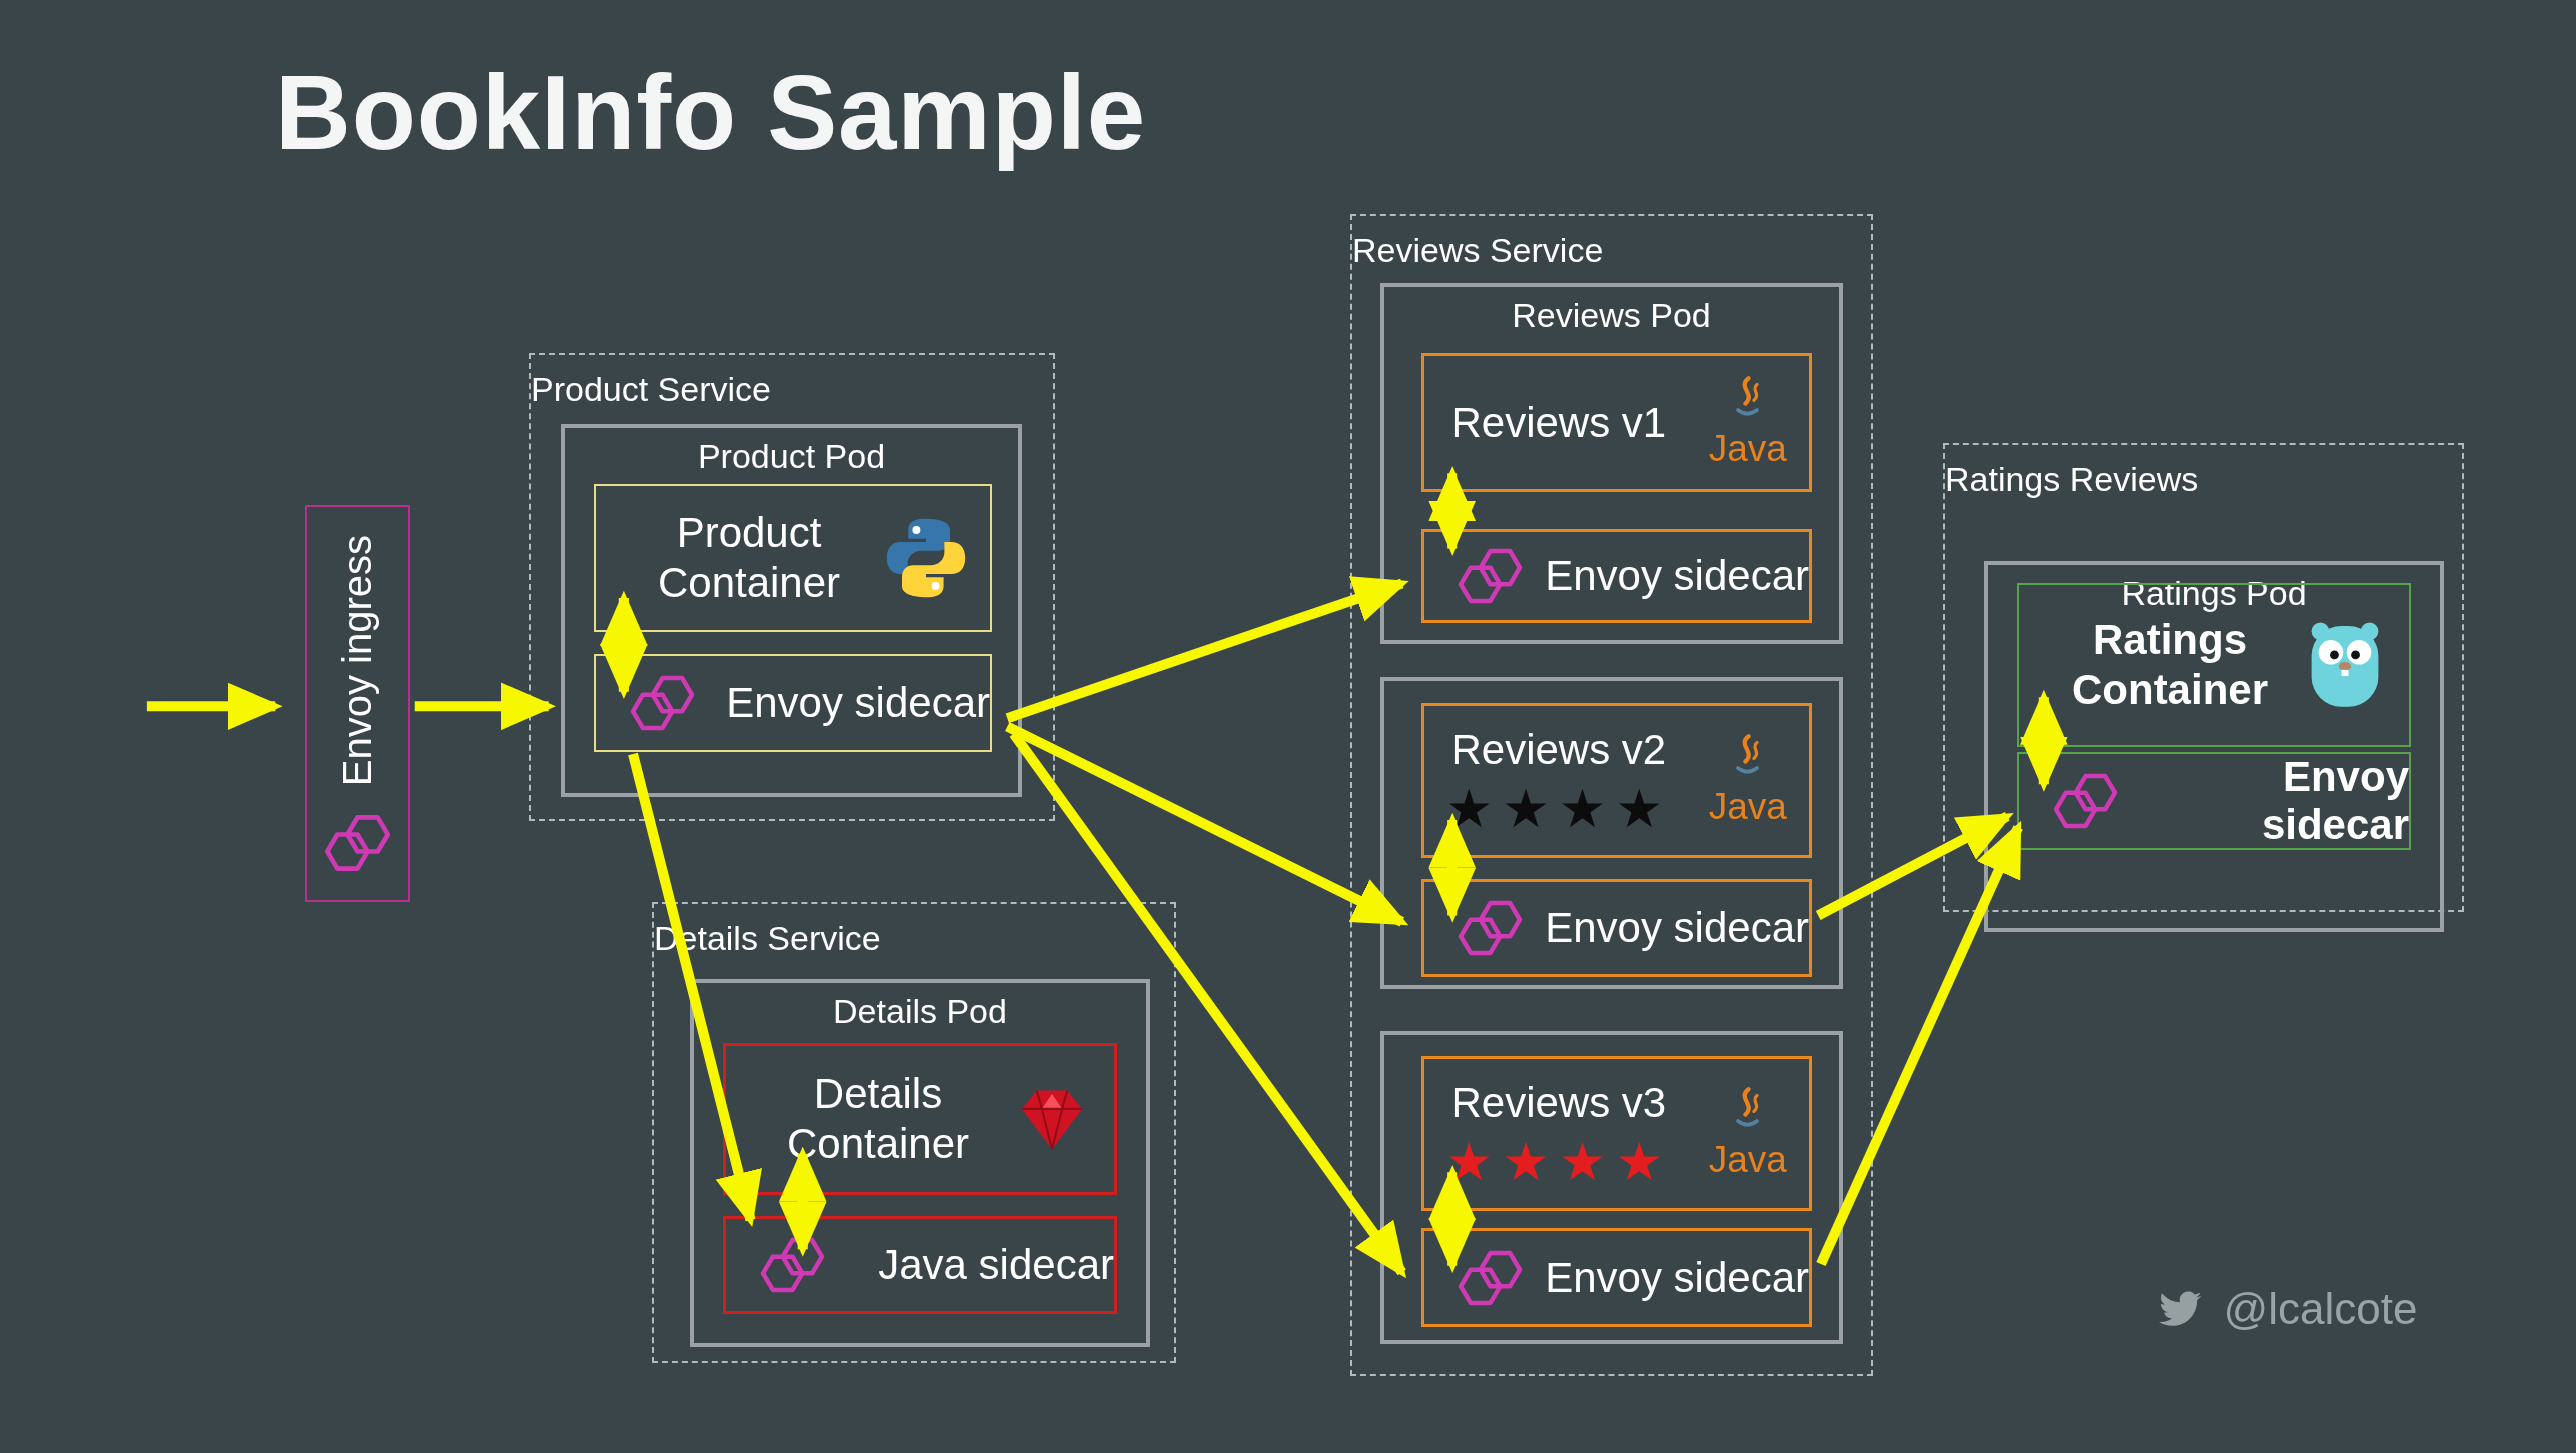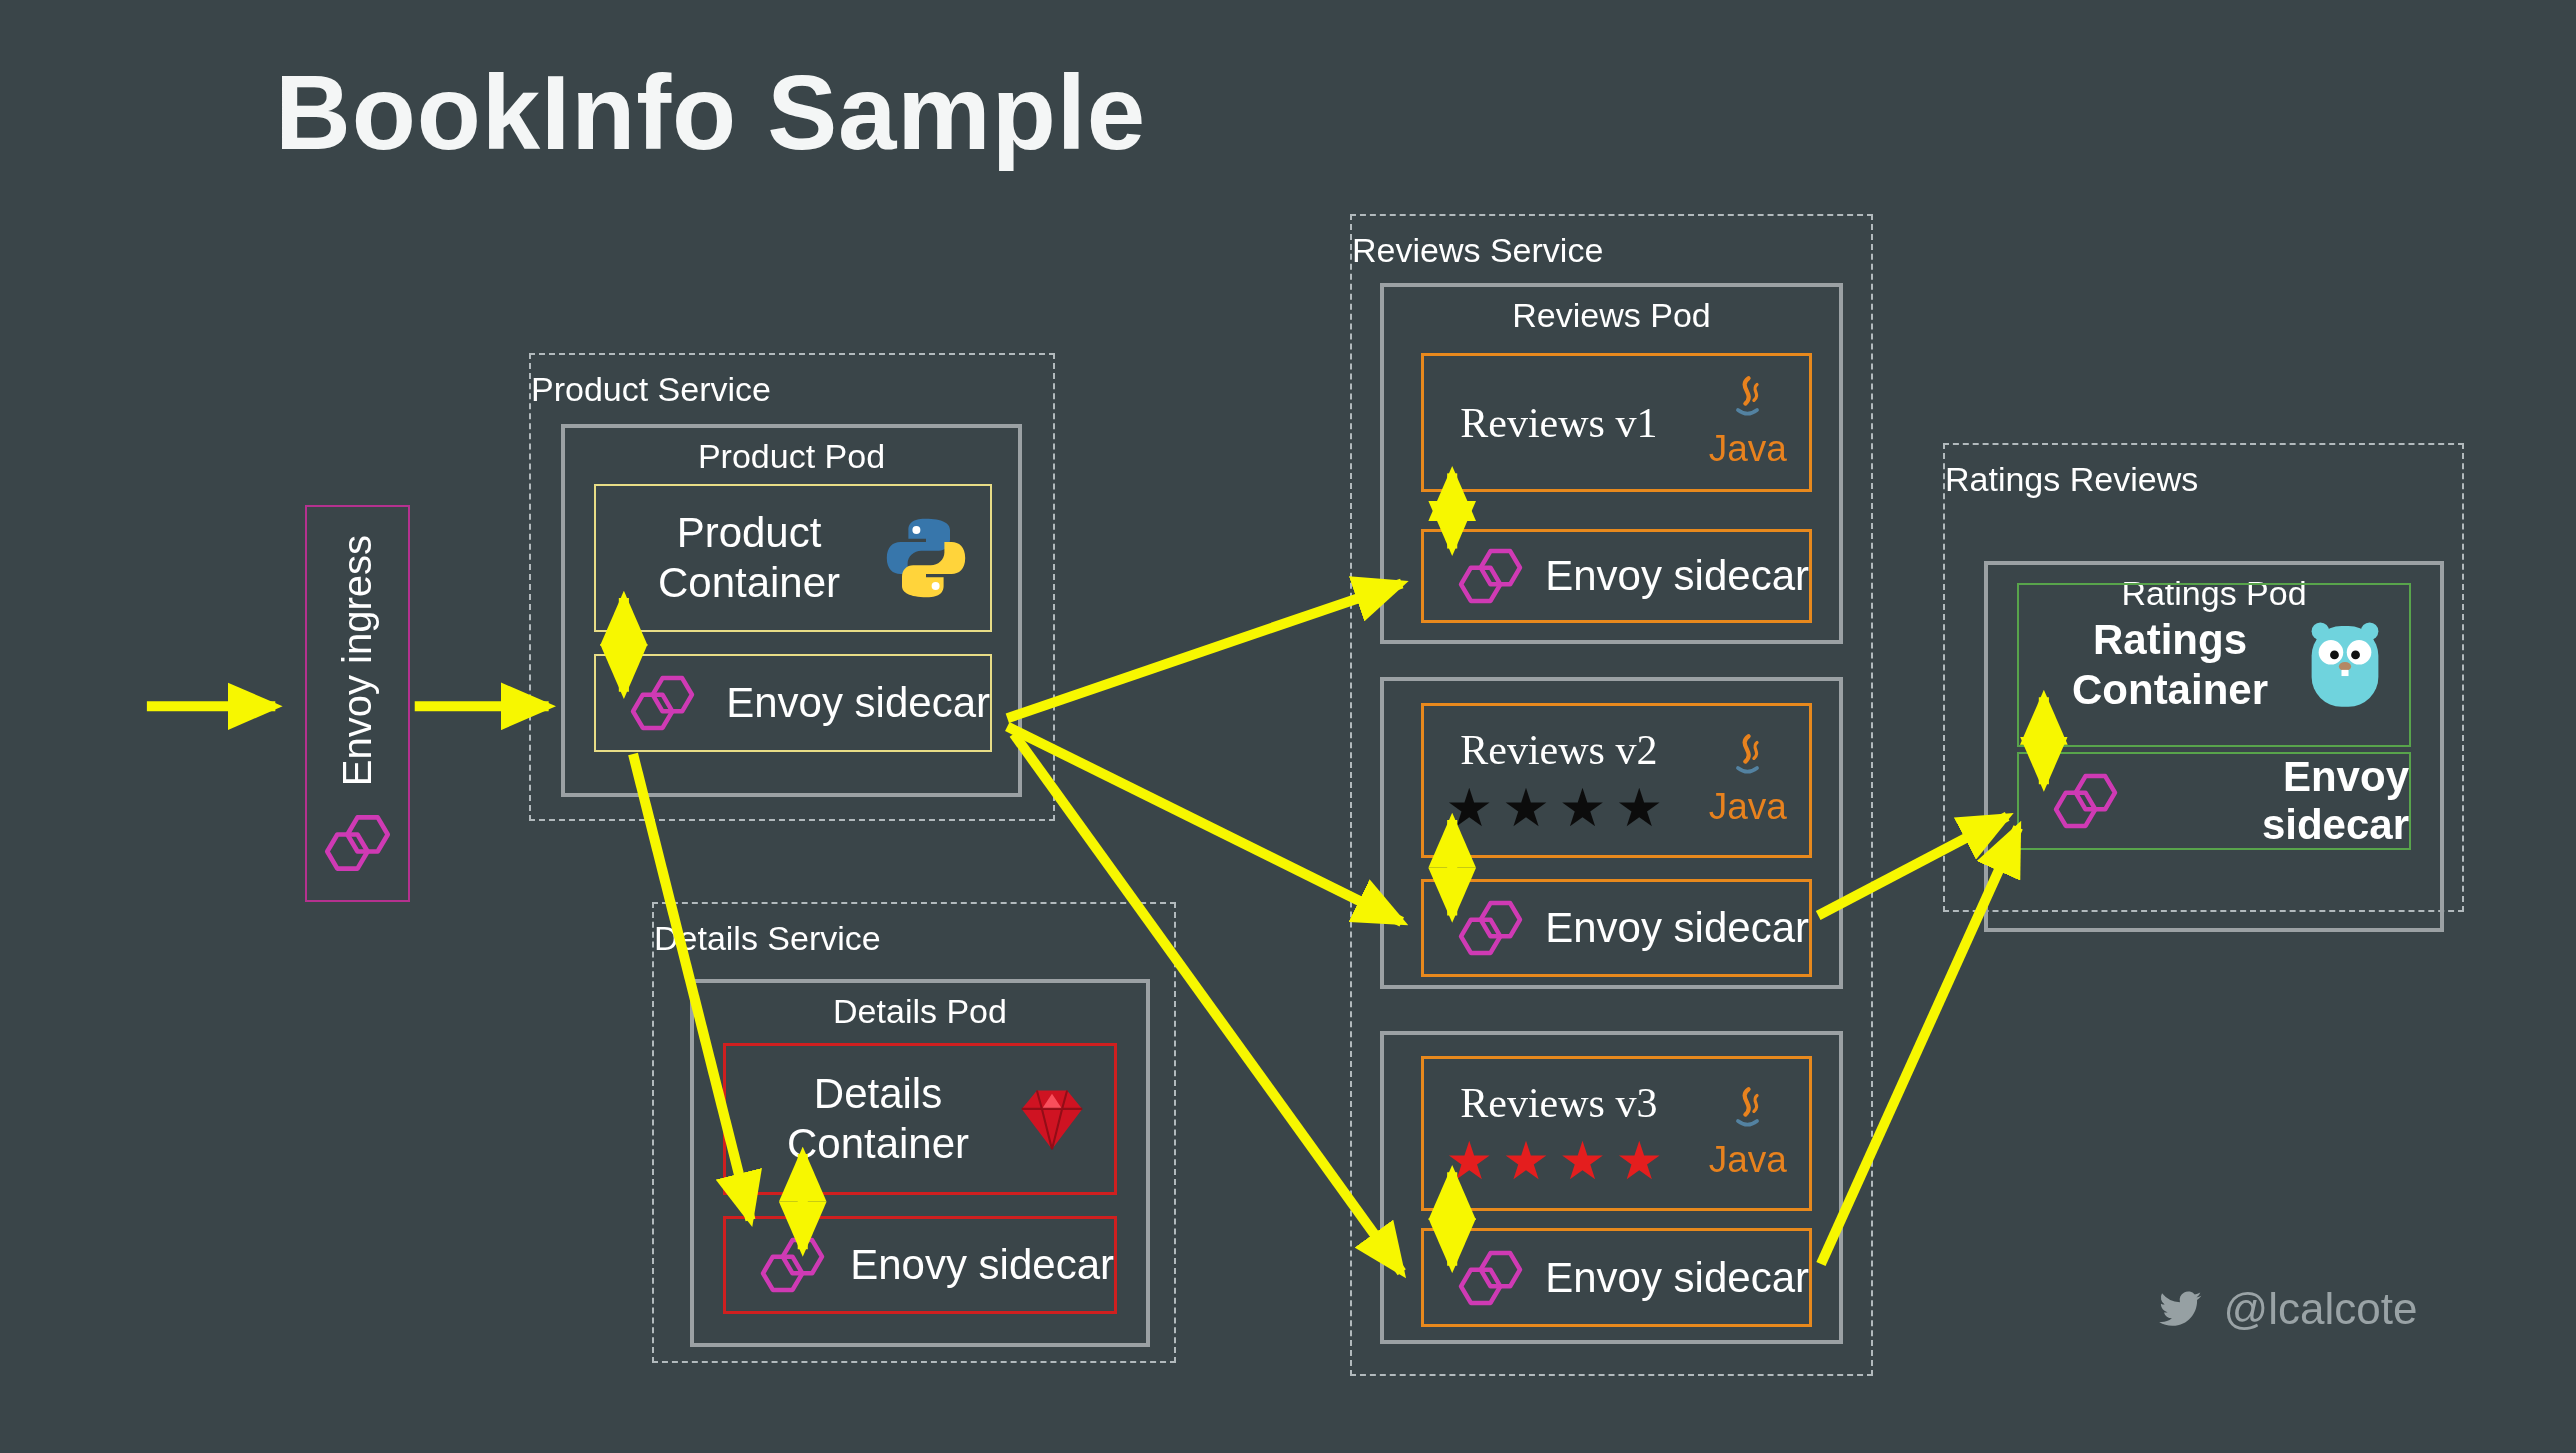--- a/index.html
+++ b/index.html
@@ -27,21 +27,21 @@
   .container-node{padding:0 20px;}
   .container-node .node-label{flex:1;text-align:center;line-height:1.18;}
   .container-node .rt-ic{flex:0 0 auto;}
   
   .b-product{border:2.8px solid #e8dd86;}
   .b-details{border:3.7px solid #d01f1f;}
   .b-reviews{border:3.7px solid #e8891d;}
   .b-ratings{border:2.8px solid #58a44b;font-weight:bold;}
   
   .rev-box{display:flex;align-items:center;}
-  .rev-main{flex:1;display:flex;flex-direction:column;align-items:center;justify-content:flex-start;gap:7.3px;font-family:Liberation Serif, serif;}
+  .rev-main{flex:1;display:flex;flex-direction:column;align-items:center;justify-content:flex-start;gap:7.3px;}
   .stars{font-size:53px;line-height:1;letter-spacing:9.2px;}
   .stars-black{color:#0c0c0c;}
   .stars-red{color:#e41e1e;}
   .java-badge{width:108px;display:flex;flex-direction:column;align-items:center;gap:0;margin-right:7.3px;}
   .java-text{font-size:37px;color:#e8821e;}
   
   .ingress{border:2.8px solid #b5318f;display:flex;flex-direction:column;align-items:center;
            justify-content:space-between;padding:27.5px 0 22px 0;}
   .ingress-label{writing-mode:vertical-rl;transform:rotate(180deg);font-size:40px;color:#fff;white-space:nowrap;}
   
@@ -139,21 +139,21 @@
   <div class="abs node container-node b-details" style="left:723px;top:1043px;width:394px;height:152px;">
     <div class="node-label">Details Container</div>
     <svg class="rt-ic" width="84" height="84" viewBox="0 0 92 92">
         <use href="#ruby"></use>
       </svg>
   </div>
   <div class="abs node sidecar b-details" style="left:723px;top:1216px;width:394px;height:98px;">
     <svg class="envoy-ic" width="81" height="68" viewBox="0 0 88 74">
         <use href="#envoy"></use>
       </svg>
-    <div class="node-label">Enovy sidecar</div>
+    <div class="node-label">Java sidecar</div>
   </div>
 
   <div class="abs dashed" style="left:1350px;top:214px;width:523px;height:1162px;">
     <div class="svc-label">Reviews Service</div>
   </div>
 
   <div class="abs pod" style="left:1380px;top:283px;width:463px;height:361px;">
     <div class="pod-label">Reviews Pod</div>
   </div>
   <div class="abs rev-box b-reviews" style="left:1421px;top:353px;width:391px;height:139px;">

